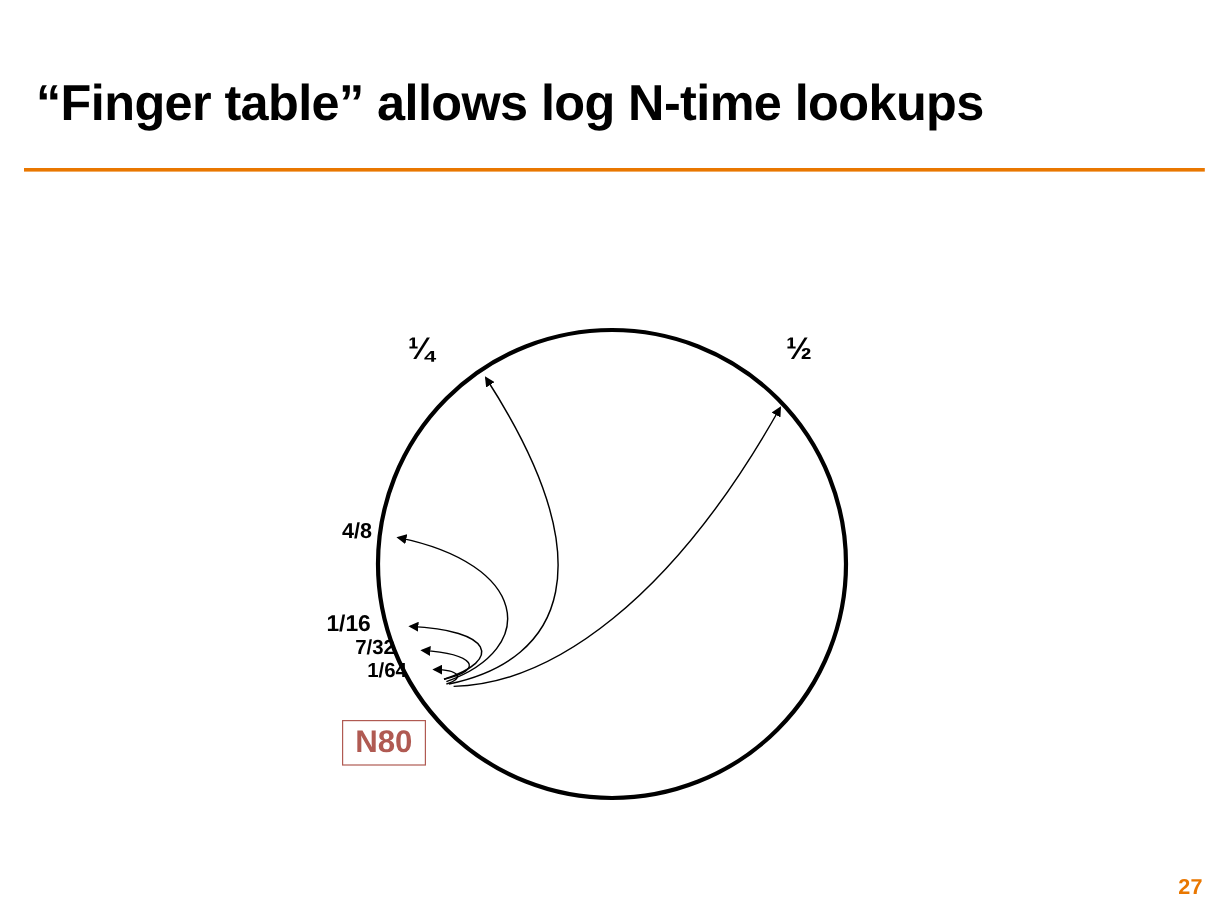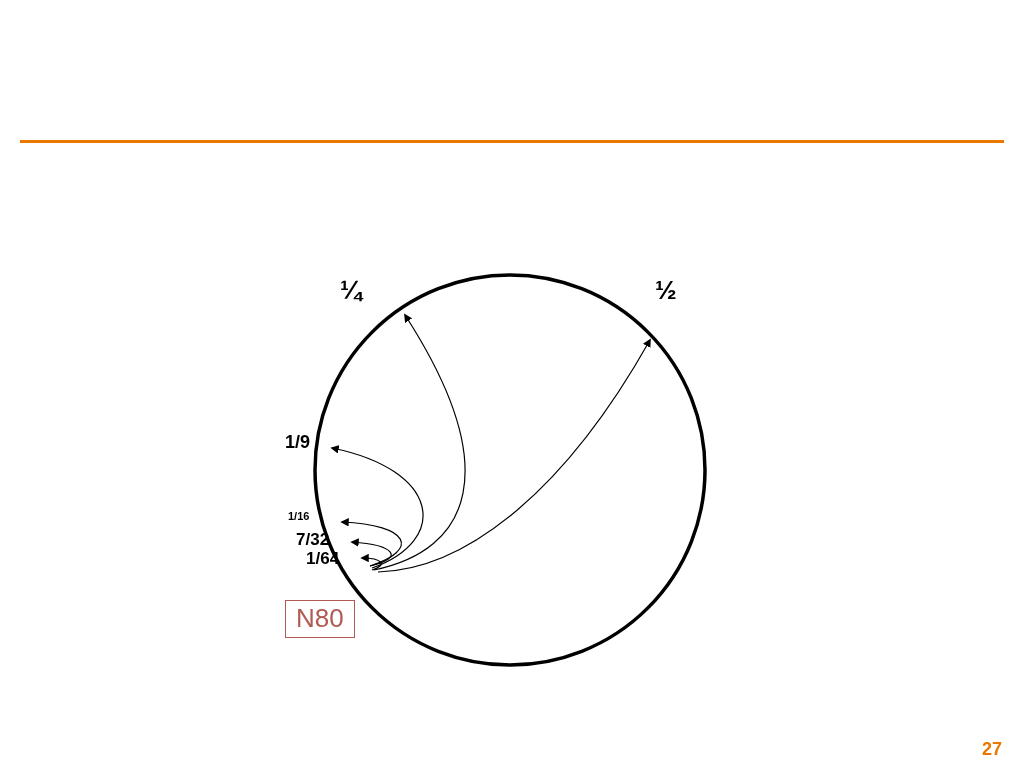--- a/index.html
+++ b/index.html
@@ -43,48 +43,49 @@
   }
   .label {
     position: absolute;
     font-weight: 700;
     color: #000;
     white-space: nowrap;
   }
   .lbl-half   { left: 655px; top: 275px; font-size: 26px; }
   .lbl-quarter{ left: 340px; top: 275px; font-size: 26px; }
   .lbl-eighth { left: 285px; top: 432px; font-size: 18px; }
-  .lbl-16     { left: 288px; top: 510px; font-size: 11px; }
+  .lbl-16     { left: 272px; top: 510px; font-size: 19px; }
   .lbl-32     { left: 296px; top: 530px; font-size: 17px; }
   .lbl-64     { left: 306px; top: 549px; font-size: 17px; text-align: center; }
   .node-box {
     position: absolute;
     left: 285px;
     top: 600px;
     border: 1.5px solid #b05a52;
     padding: 4px 10px 6px 10px;
     font-size: 26px;
-    font-weight: 400;
+    font-weight: 700;
     color: #b05a52;
     line-height: 1;
   }
   .page-num {
     position: absolute;
     right: 22px;
-    bottom: 8px;
+    bottom: 18px;
     color: #e97700;
     font-weight: 700;
     font-size: 18px;
   }
 </style>
 </head>
 <body>
 
 <div class="slide">
 
+  <div class="title">“Finger table” allows log N-time lookups</div>
   <div class="rule"></div>
 
   <svg class="diagram" viewBox="0 0 500 500">
     <defs>
       <marker id="arrow" viewBox="0 0 10 10" refX="8" refY="5" markerWidth="7" markerHeight="7" orient="auto-start-reverse">
         <path d="M 0 0 L 10 5 L 0 10 z" fill="#000"></path>
       </marker>
     </defs>
 
     <circle cx="250" cy="230" r="195" fill="none" stroke="#000" stroke-width="3.5"></circle>
@@ -97,21 +98,21 @@
 
     <path d="M 110 326 C 160 310, 150 285, 82 282" fill="none" stroke="#000" stroke-width="1.2" marker-end="url(#arrow)"></path>
 
     <path d="M 110 326 C 145 318, 135 305, 92 302" fill="none" stroke="#000" stroke-width="1.2" marker-end="url(#arrow)"></path>
 
     <path d="M 112 330 C 128 325, 122 318, 102 318" fill="none" stroke="#000" stroke-width="1.2" marker-end="url(#arrow)"></path>
   </svg>
 
   <div class="label lbl-half">½</div>
   <div class="label lbl-quarter">¼</div>
-  <div class="label lbl-eighth">1/9</div>
+  <div class="label lbl-eighth">4/8</div>
   <div class="label lbl-16">1/16</div>
   <div class="label lbl-32">7/32</div>
   <div class="label lbl-64">1/64</div>
 
   <div class="node-box">
     <span>N80</span>
   </div>
 
   <div class="page-num">27</div>
 

